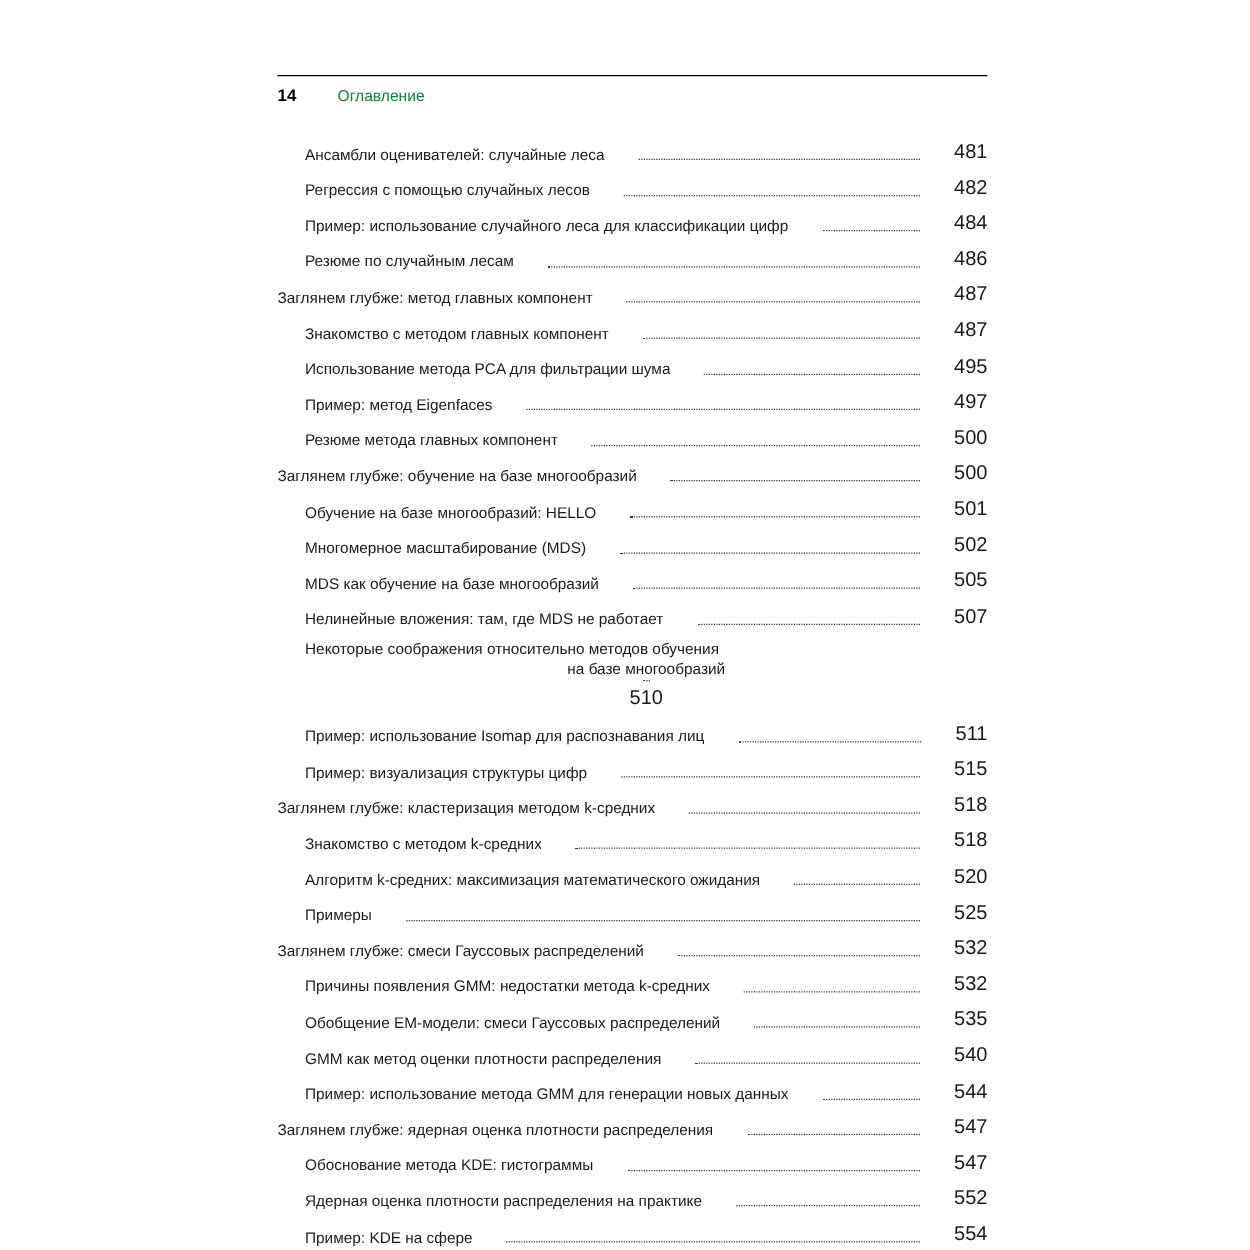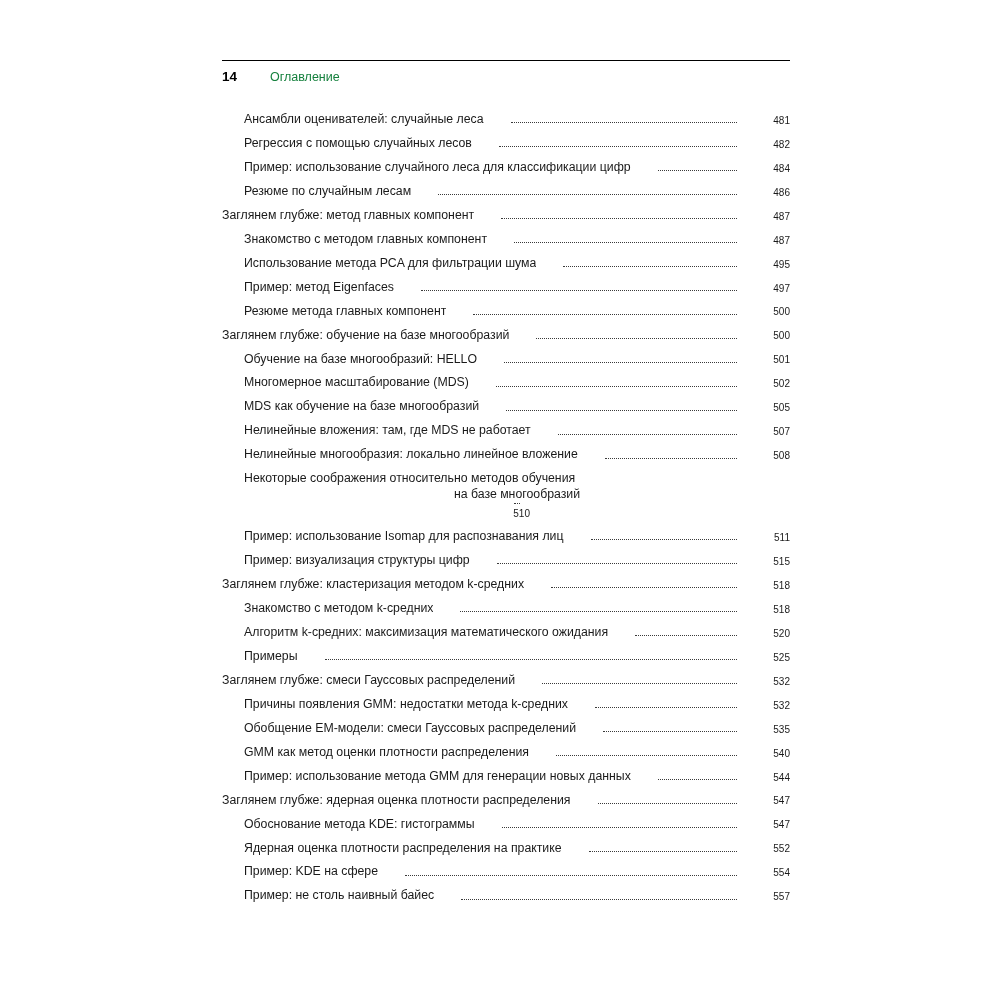--- a/index.html
+++ b/index.html
@@ -69,21 +69,21 @@
     flex: 1 1 auto;
     border-bottom: 1.3px dotted #3a3a3a;
     margin: 0 3px 4px 3px;
     min-width: 6px;
     height: 1px;
   }
   .entry .page-num {
     flex: 0 0 auto;
     text-align: right;
     min-width: 26px;
-    font-size: 10px;
+    font-size: 16px;
   }
   .entry.two-line {
     display: block;
     white-space: normal;
   }
   .entry.two-line .line1 {
     display: block;
   }
   .entry.two-line .line2 {
     display: flex;
@@ -167,25 +167,20 @@
       </div>
       <div class="entry level1">
         <span class="label">MDS как обучение на базе многообразий</span>
         <span class="dots"></span>
         <span class="page-num">505</span>
       </div>
       <div class="entry level1">
         <span class="label">Нелинейные вложения: там, где MDS не работает</span>
         <span class="dots"></span>
         <span class="page-num">507</span>
-      </div>
-      <div class="entry level1">
-        <span class="label">Нелинейные многообразия: локально линейное вложение</span>
-        <span class="dots"></span>
-        <span class="page-num">508</span>
       </div>
       <div class="entry level1 two-line">
         <span class="line1">Некоторые соображения относительно методов обучения</span>
         <span class="line2">
           <span class="label">на базе многообразий</span>
           <span class="dots"></span>
           <span class="page-num">510</span>
         </span>
       </div>
       <div class="entry level1">

